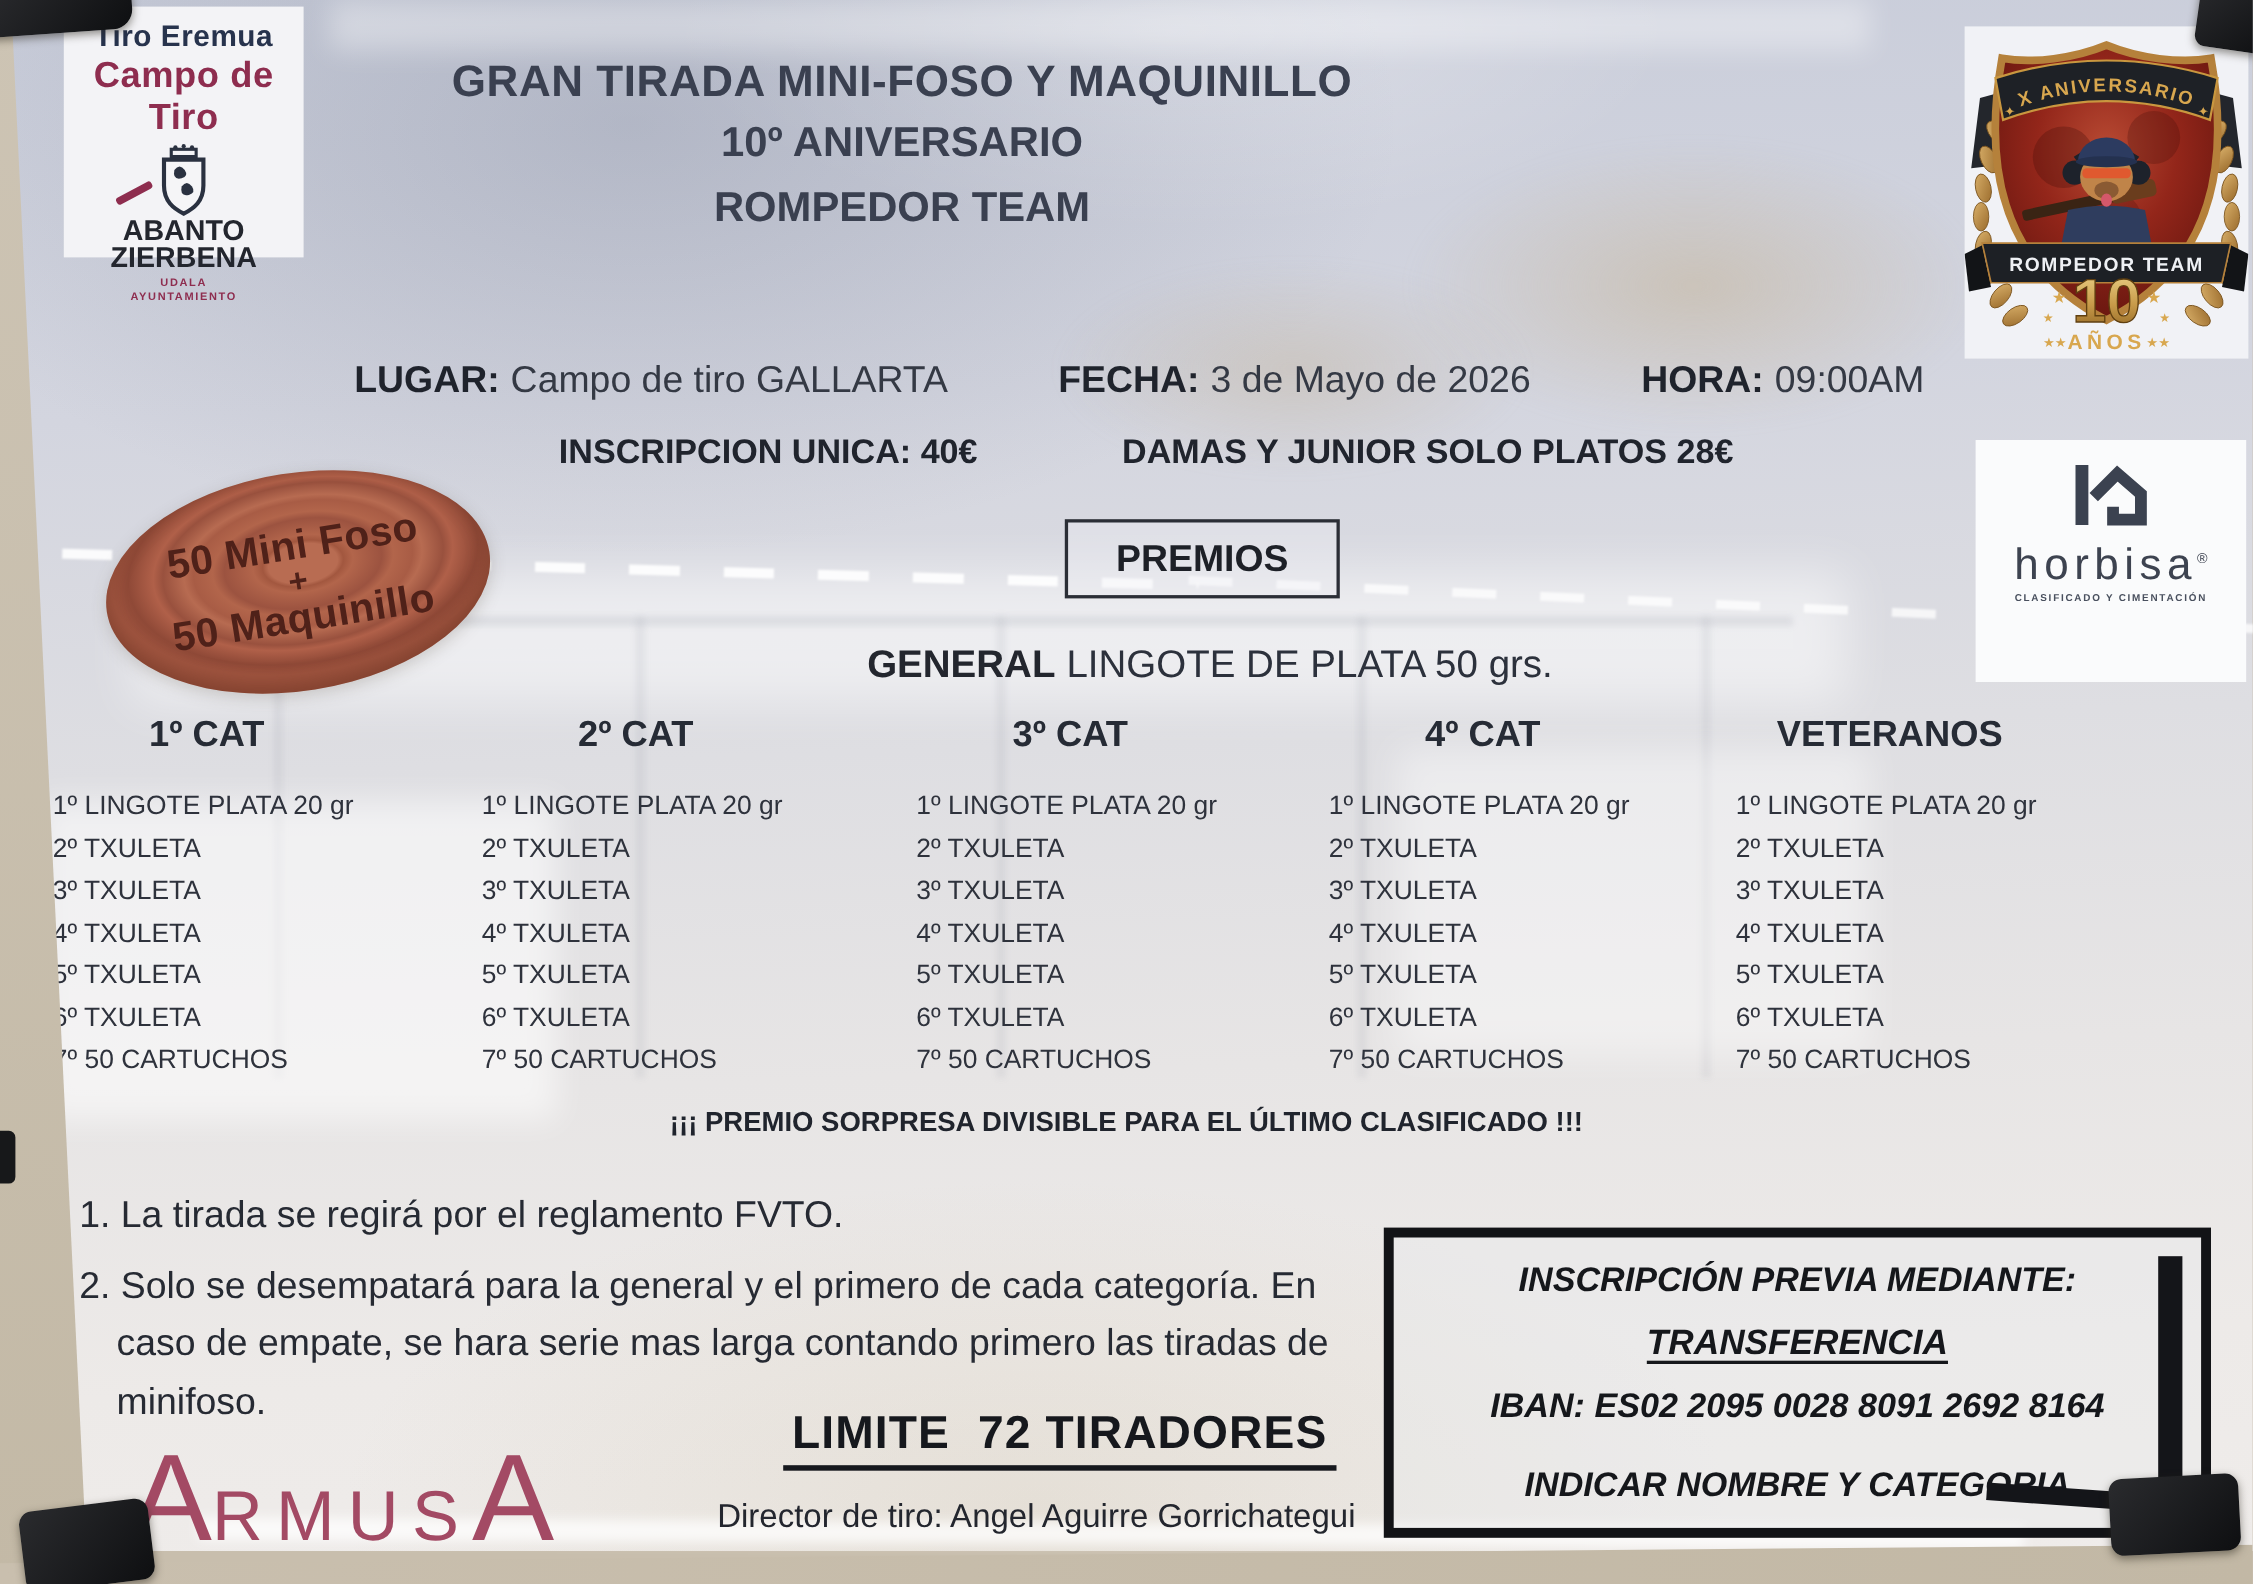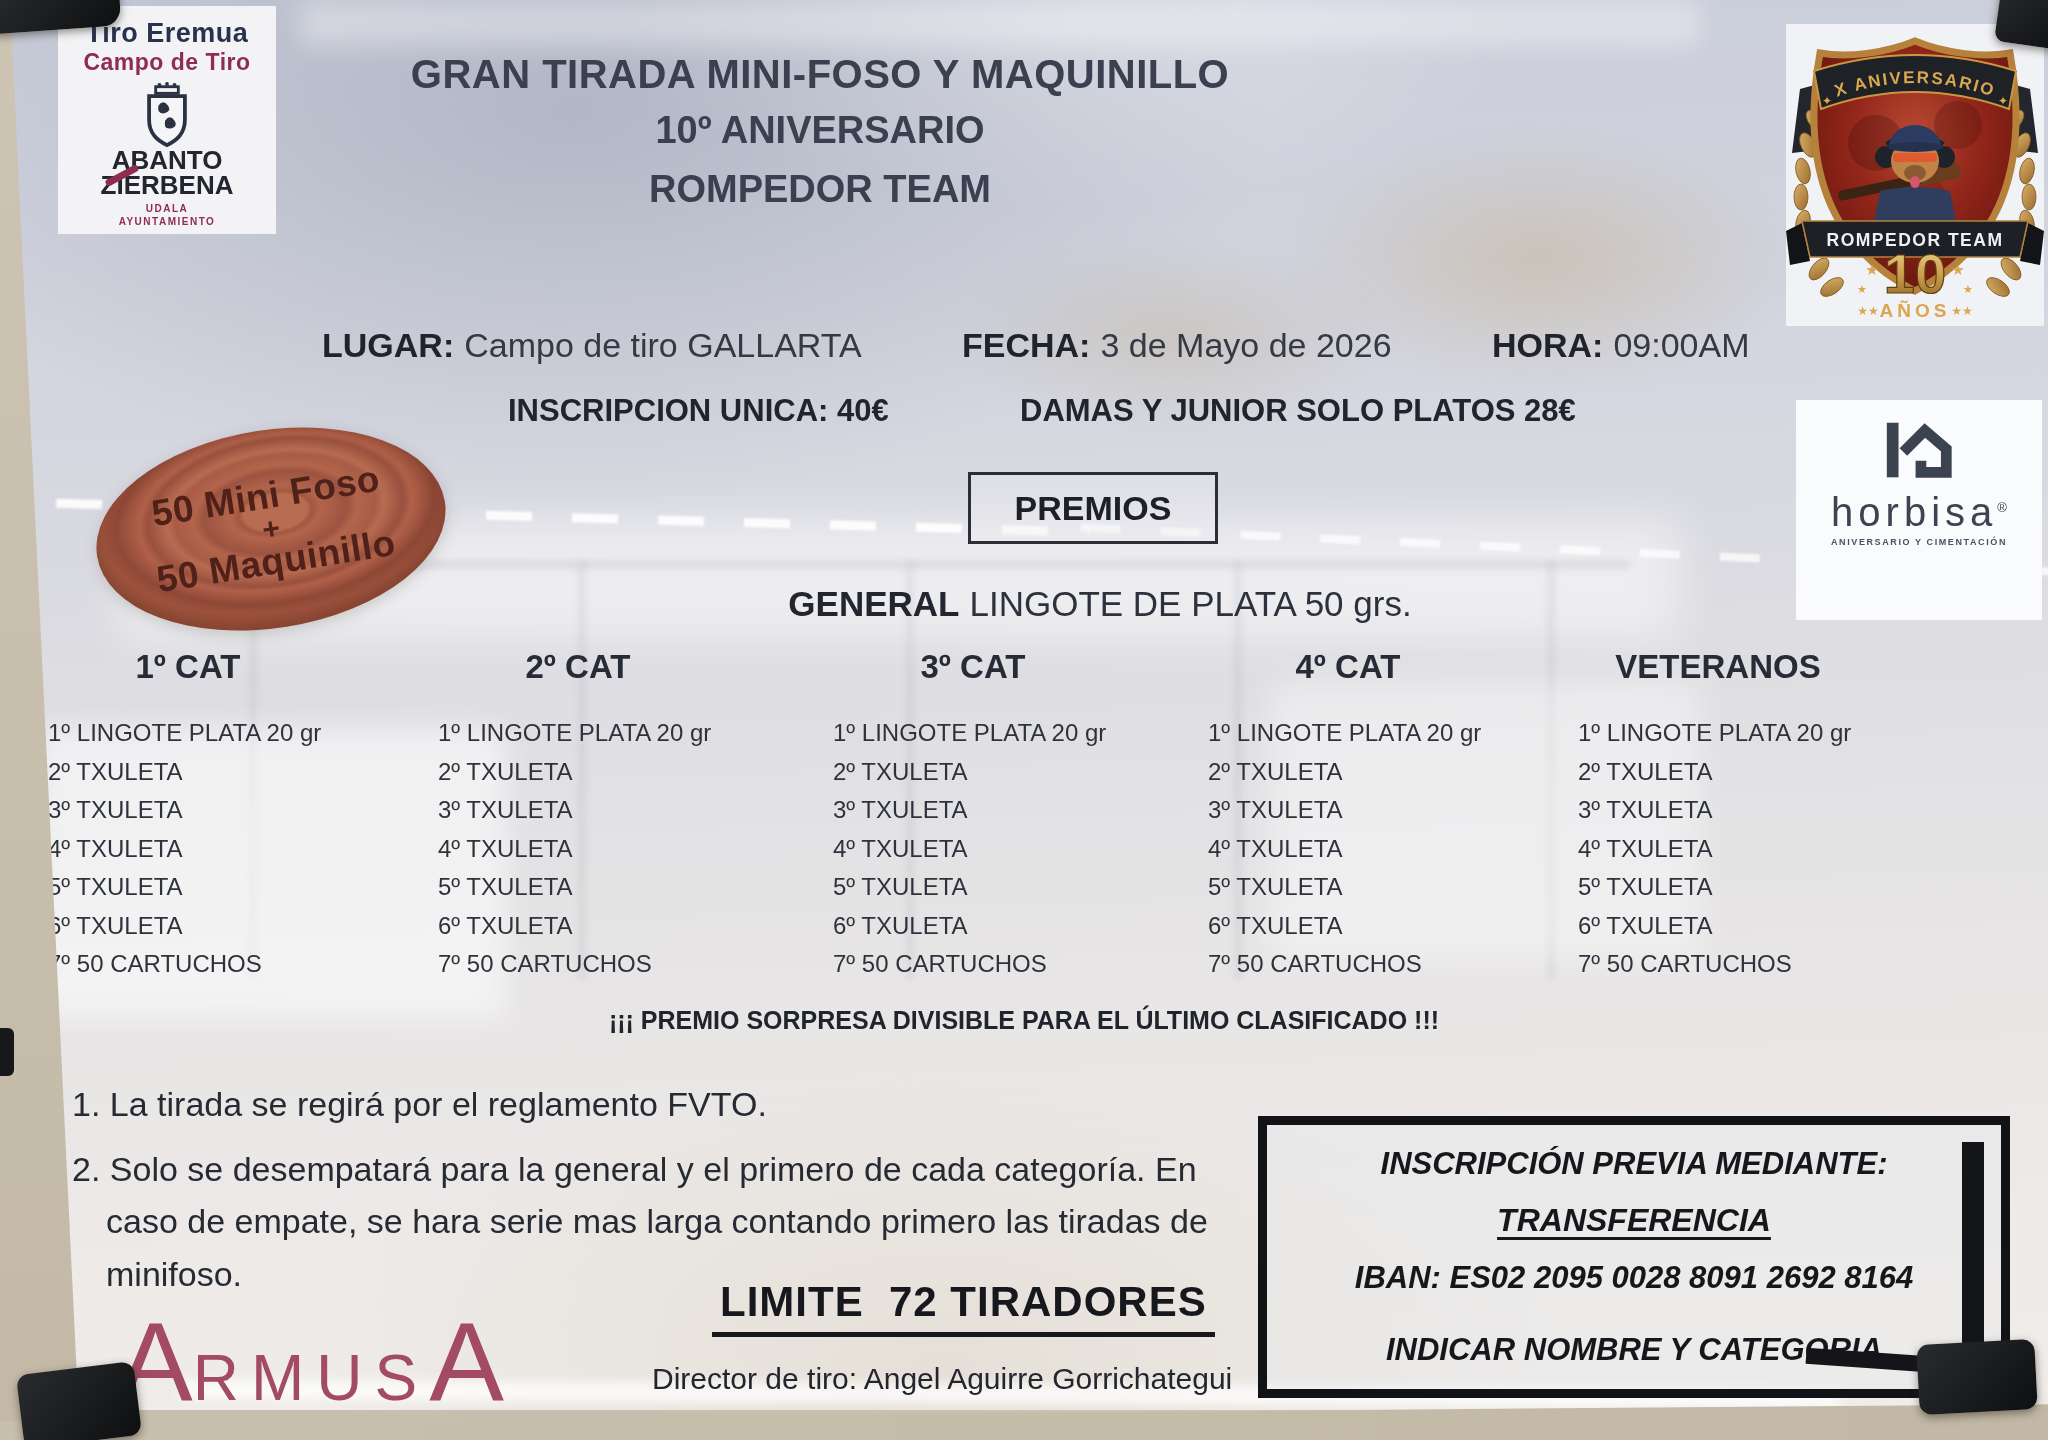--- a/index.html
+++ b/index.html
@@ -29,21 +29,21 @@
   .ph-patch-l{left:36px;top:728px;width:470px;height:290px;background:rgba(255,255,255,.55);filter:blur(14px);}
   .ph-patch-r{left:1270px;top:680px;width:430px;height:280px;background:rgba(255,255,255,.4);filter:blur(16px);}
   .dash1{left:-30px;top:512px;width:1120px;height:9px;transform:rotate(1.6deg);border-radius:5px;filter:blur(1px);
     background:repeating-linear-gradient(90deg,rgba(255,255,255,.9) 0 46px,rgba(255,255,255,0) 46px 86px);}
   .dash2{left:1080px;top:546px;width:990px;height:8px;transform:rotate(2.6deg);filter:blur(1.2px);
     background:repeating-linear-gradient(90deg,rgba(255,255,255,.75) 0 40px,rgba(255,255,255,0) 40px 80px);}
   .paper-edge{left:180px;top:1384px;width:1660px;height:20px;background:rgba(255,255,255,.75);filter:blur(5px);transform:rotate(.3deg);}
   
   .org-card{left:58px;top:6px;width:218px;height:228px;background:#f3f3f6;text-align:center;}
   .org-t1{margin-top:12px;font-size:27px;font-weight:800;color:#27334d;letter-spacing:.5px;}
-  .org-t2{font-size:23px;font-weight:800;color:#8e2d4f;letter-spacing:.5px;}
+  .org-t2{font-size:33px;font-weight:800;color:#8e2d4f;letter-spacing:.5px;}
   .org-shield{display:block;margin:6px auto 0;}
   .org-name{font-size:26px;font-weight:700;color:#23262e;line-height:.95;}
   .org-slash{position:absolute;left:46px;top:166px;width:36px;height:7px;background:#8e2d4f;transform:rotate(-28deg);border-radius:3px;}
   .org-sub{font-size:10px;font-weight:700;color:#8e2d4f;letter-spacing:1.5px;margin-top:5px;line-height:1.3;}
   
   .title-block{left:290px;top:52px;width:1060px;text-align:center;color:#3a4050;}
   .title-1{font-size:40px;font-weight:600;letter-spacing:.5px;}
   .title-2{font-size:38px;font-weight:600;margin-top:12px;}
   .title-3{font-size:38px;font-weight:600;margin-top:16px;}
   
@@ -258,21 +258,21 @@
     <div class="abs general-line">
       <b>GENERAL</b><span>LINGOTE DE PLATA 50 grs.</span>
     </div>
 
     <div class="abs horbisa-card">
       <svg width="78" height="70" viewBox="0 0 80 70" style="margin-top:16px">
         <path d="M13,6 V62" stroke="#3b4250" stroke-width="12" fill="none"></path>
         <path d="M24,36 L46,14 L68,33 L68,57 L42,57 L42,45" stroke="#3b4250" stroke-width="11" fill="none"></path>
       </svg>
       <div class="horbisa-name"><span>horbisa</span><sup>®</sup></div>
-      <div class="horbisa-tag">ANIVERSARIO Y CIMENTACIÓN</div>
+      <div class="horbisa-tag">CLASIFICADO Y CIMENTACIÓN</div>
     </div>
 
     <div class="abs cat-col" style="left:48px;width:380px">
       <div class="cat-h">1º CAT</div>
       <div class="cat-i">1º LINGOTE PLATA 20 gr</div>
       <div class="cat-i">2º TXULETA</div>
       <div class="cat-i">3º TXULETA</div>
       <div class="cat-i">4º TXULETA</div>
       <div class="cat-i">5º TXULETA</div>
       <div class="cat-i">6º TXULETA</div>

